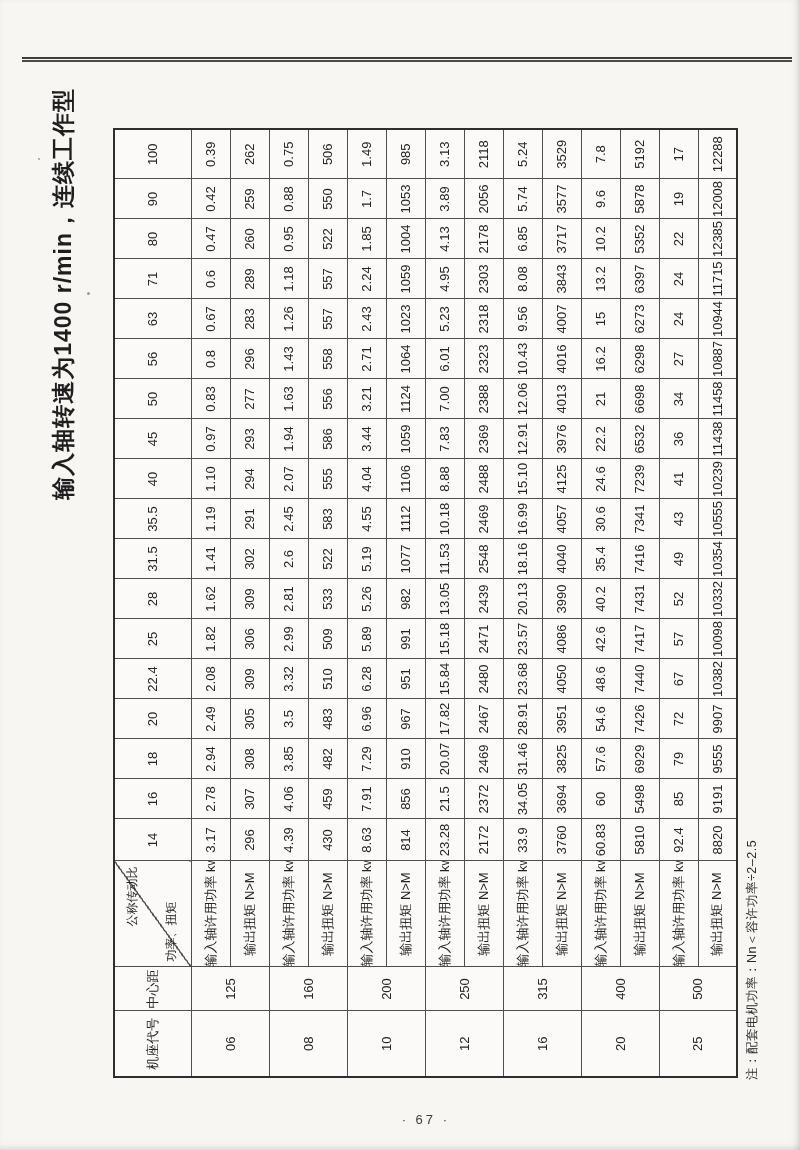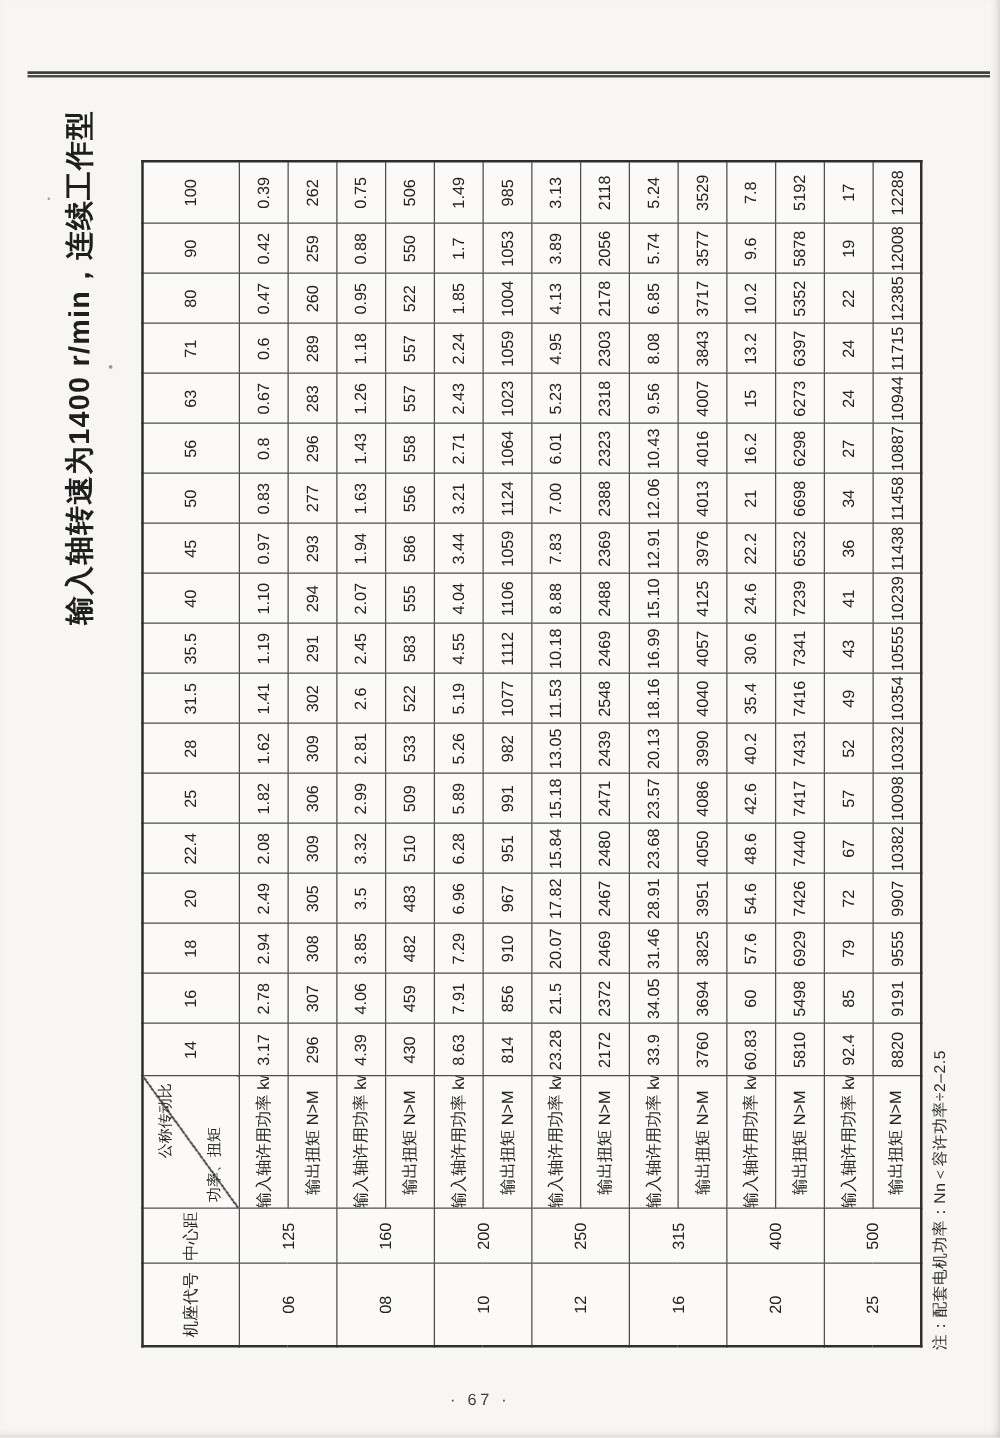--- a/index.html
+++ b/index.html
@@ -52,21 +52,21 @@
       transparent calc(50% - 1px),#4e4e4e calc(50% - 1px),
       #4e4e4e calc(50% + 0.5px),transparent calc(50% + 0.5px));
   }
   th.corner .c-top{position:absolute;top:9px;right:5px;font-size:12px;}
   th.corner .c-bot{position:absolute;bottom:11px;left:5px;font-size:12px;}
   td.rowlabel{font-size:12px;letter-spacing:0;}
   td.framecode,td.centerdist{font-size:13px;}
   .speck{position:absolute;background:#9a9a96;border-radius:50%;}
   .page-number{
     position:absolute;left:360px;top:1112px;width:90px;
-    text-align:left;font-size:13px;color:#3d3d3d;letter-spacing:3px;
+    text-align:right;font-size:13px;color:#3d3d3d;letter-spacing:3px;
   }
 </style>
 </head>
 <body>
 
 <div class="page-edge"></div>
 <div class="top-rule"></div>
 
 <div class="speck" style="left:38px;top:158px;width:2px;height:2px;"></div>
 <div class="speck" style="left:87px;top:292px;width:3px;height:3px;"></div>

